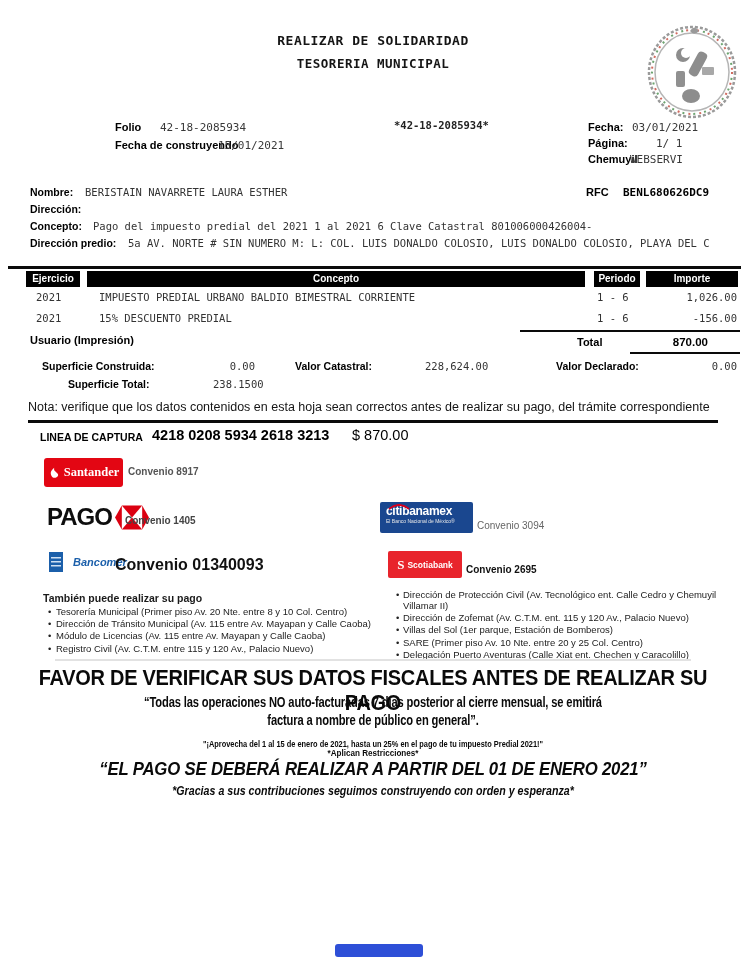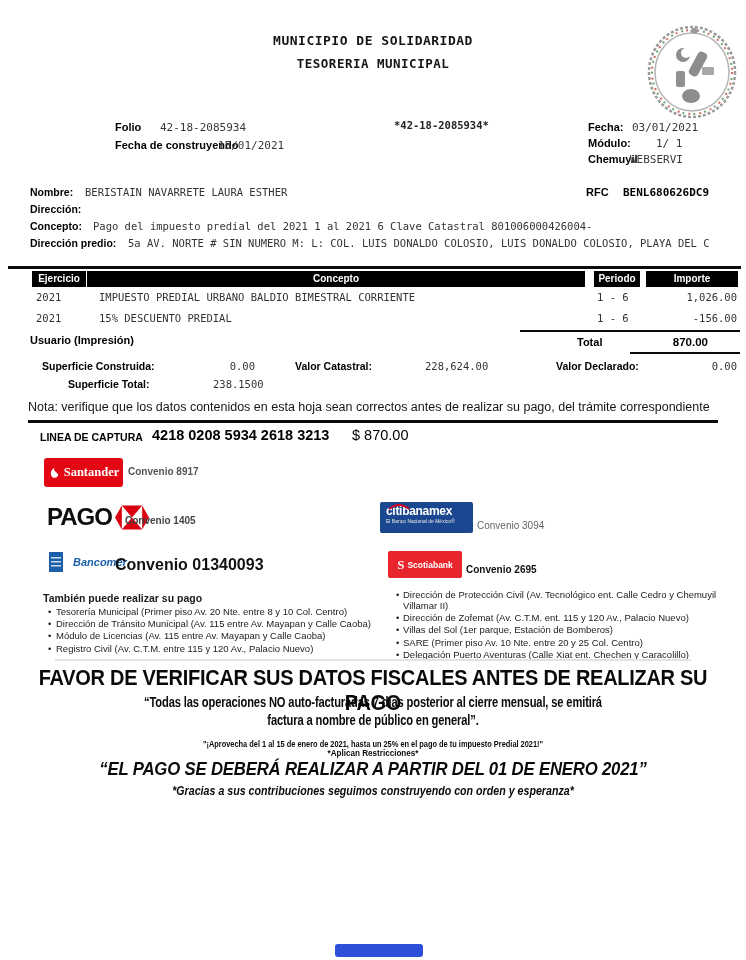--- a/index.html
+++ b/index.html
@@ -41,21 +41,21 @@
   .scotbox{left:388px;top:551px;width:74px;height:27px;background:#e8242c;border-radius:2px;
            display:flex;align-items:center;justify-content:center;gap:3px}
   .scotname{color:#fff;font-weight:bold;font-size:8.5px}
   .scots{color:#fff;font-weight:bold;font-size:13px;font-family:"Liberation Serif",serif}
 </style>
 </head>
 <body>
 
 <div class="page">
 
-  <div class="abs ttl" style="top:33px">MUNICIPIO DE SOLIDARIDAD</div>
+  <div class="abs ttl" style="top:33px">REALIZAR DE SOLIDARIDAD</div>
   <div class="abs ttl" style="top:56px;font-size:12.5px">TESORERIA MUNICIPAL</div>
 
   <svg class="abs" style="left:646px;top:25px" width="92" height="94" viewBox="0 0 92 94">
     <ellipse cx="46" cy="47" rx="43" ry="45" fill="none" stroke="#9a9a9a" stroke-width="2.5" stroke-dasharray="3 2"></ellipse>
     <ellipse cx="46" cy="47" rx="37" ry="39" fill="none" stroke="#b5b5b5" stroke-width="1.5"></ellipse>
     <ellipse cx="46" cy="47" rx="40" ry="42" fill="none" stroke="#c0392b" stroke-width="2" stroke-dasharray="2 9" opacity=".75"></ellipse>
     <ellipse cx="46" cy="47" rx="40" ry="42" fill="none" stroke="#2e7d32" stroke-width="2" stroke-dasharray="2 9" stroke-dashoffset="5" opacity=".7"></ellipse>
     <path d="M44 6 q4 -7 9 0 q-5 5 -9 0" fill="#999"></path>
     <circle cx="37" cy="30" r="7" fill="#8d8d8d"></circle>
     <circle cx="40" cy="28" r="5" fill="#fff"></circle>
@@ -65,37 +65,37 @@
     <ellipse cx="45" cy="71" rx="9" ry="7" fill="#8d8d8d"></ellipse>
   </svg>
 
   <span class="abs lbl" style="left:115px;top:121px">Folio</span>
   <span class="abs mono" style="left:160px;top:121px">42-18-2085934</span>
   <span class="abs lbl" style="left:115px;top:139px">Fecha de construyendo</span>
   <span class="abs mono" style="left:218px;top:139px">15/01/2021</span>
   <span class="abs mono" style="left:394px;top:119px;font-weight:bold;font-size:10.5px;color:#222">*42-18-2085934*</span>
   <span class="abs lbl" style="left:588px;top:121px">Fecha:</span>
   <span class="abs mono" style="left:632px;top:121px">03/01/2021</span>
-  <span class="abs lbl" style="left:588px;top:137px">Módulo:</span>
+  <span class="abs lbl" style="left:588px;top:137px">Página:</span>
   <span class="abs mono" style="left:656px;top:137px">1/ 1</span>
   <span class="abs lbl" style="left:588px;top:153px">Chemuyil</span>
   <span class="abs mono" style="left:630px;top:153px">WEBSERVI</span>
 
   <span class="abs lbl2" style="left:30px;top:186px">Nombre:</span>
   <span class="abs mono2" style="left:85px;top:186px">BERISTAIN NAVARRETE LAURA ESTHER</span>
   <span class="abs lbl2" style="left:586px;top:186px;font-size:11px">RFC</span>
   <span class="abs mono" style="left:623px;top:186px;font-weight:bold;color:#000">BENL680626DC9</span>
   <span class="abs lbl2" style="left:30px;top:203px">Dirección:</span>
   <span class="abs lbl2" style="left:30px;top:220px">Concepto:</span>
   <span class="abs mono2" style="left:93px;top:220px">Pago del impuesto predial del 2021 1 al 2021 6  Clave Catastral 801006000426004-</span>
   <span class="abs lbl2" style="left:30px;top:237px">Dirección predio:</span>
   <span class="abs mono2" style="left:128px;top:237px">5a AV. NORTE # SIN NUMERO M:  L:  COL. LUIS DONALDO COLOSIO, LUIS DONALDO COLOSIO, PLAYA DEL C</span>
 
   <div class="abs rule" style="left:8px;top:266px;width:733px;height:3px"></div>
-  <div class="abs bar" style="left:32px;top:271px;width:54px">Ejercicio</div>
+  <div class="abs bar" style="left:26px;top:271px;width:54px">Ejercicio</div>
   <div class="abs bar" style="left:87px;top:271px;width:498px">Concepto</div>
   <div class="abs bar" style="left:594px;top:271px;width:46px">Periodo</div>
   <div class="abs bar" style="left:646px;top:271px;width:92px">Importe</div>
 
   <div>
     <span class="abs mono2" style="left:36px;top:291px">2021</span>
     <span class="abs mono2" style="left:99px;top:291px">IMPUESTO PREDIAL URBANO BALDIO BIMESTRAL CORRIENTE</span>
     <span class="abs mono2" style="left:597px;top:291px">1 - 6</span>
     <span class="abs mono2" style="right:9px;top:291px">1,026.00</span>
   </div>

